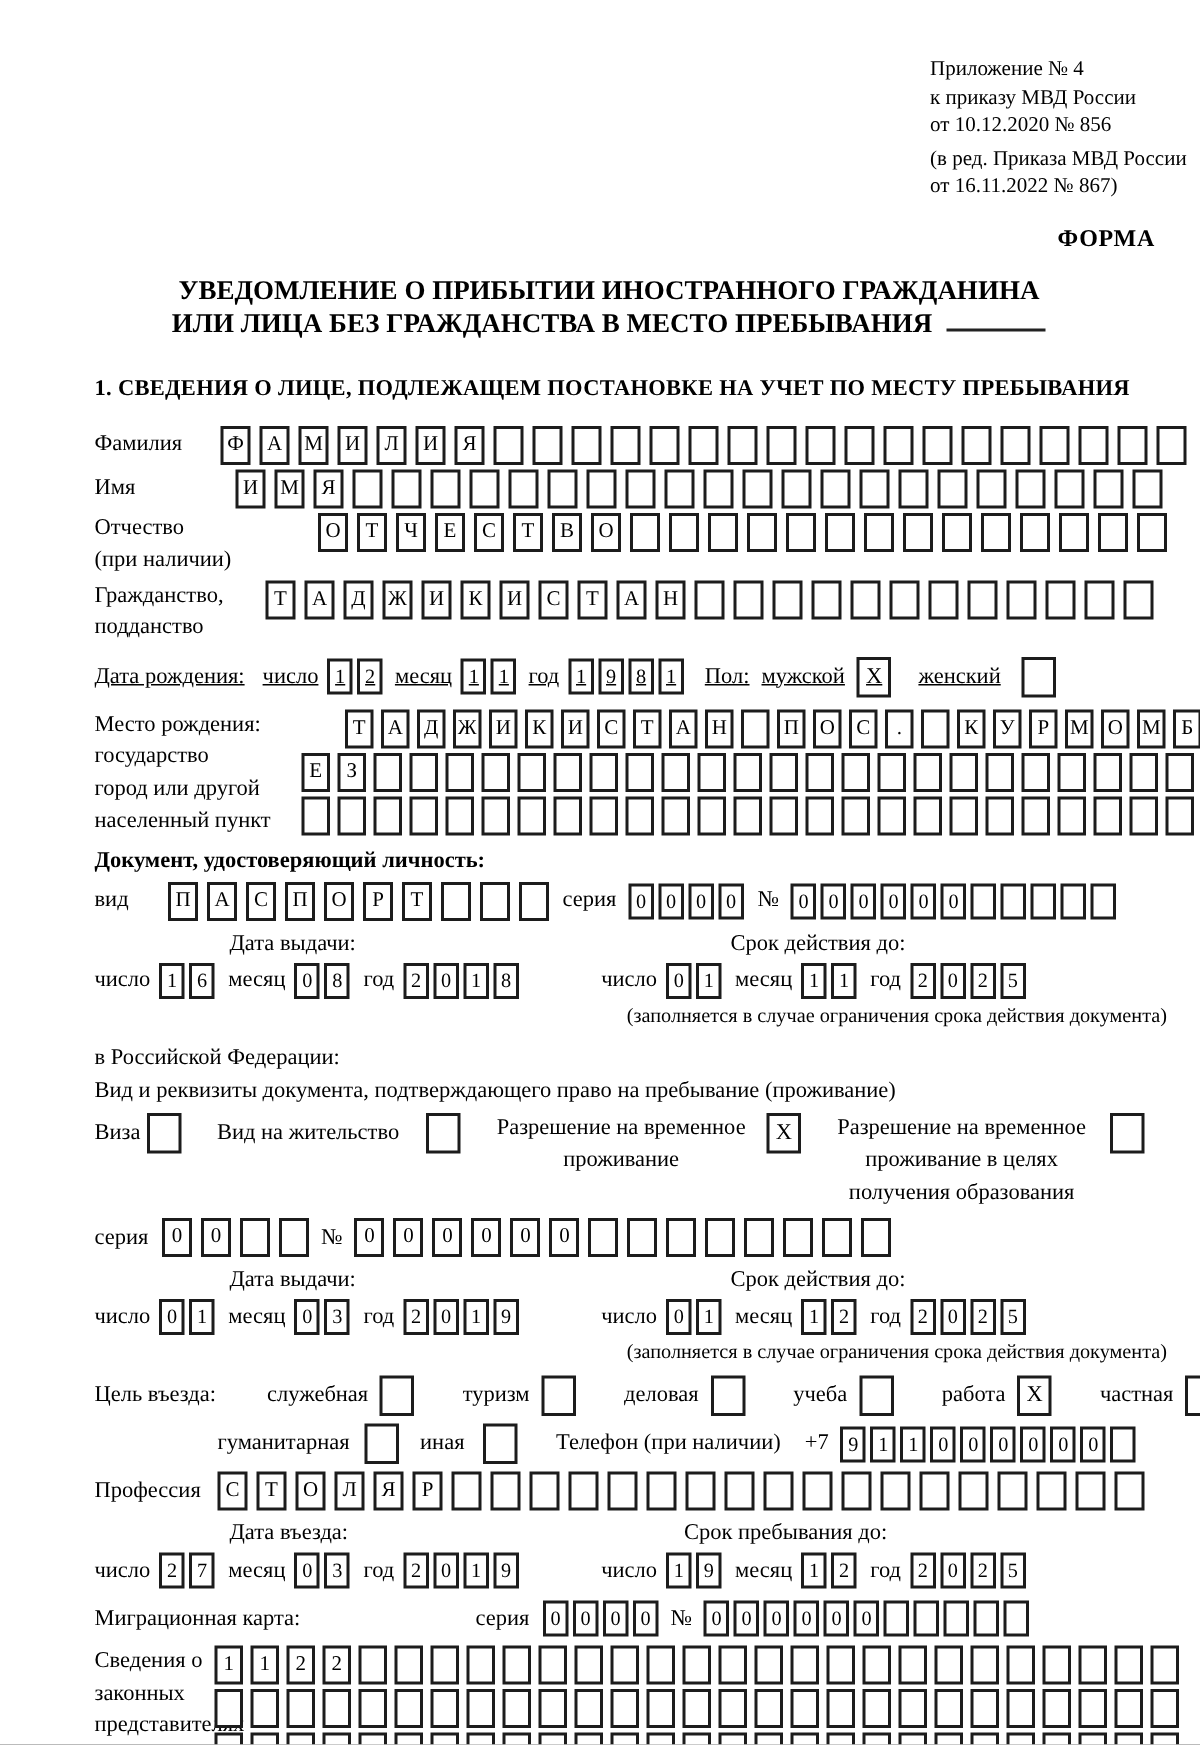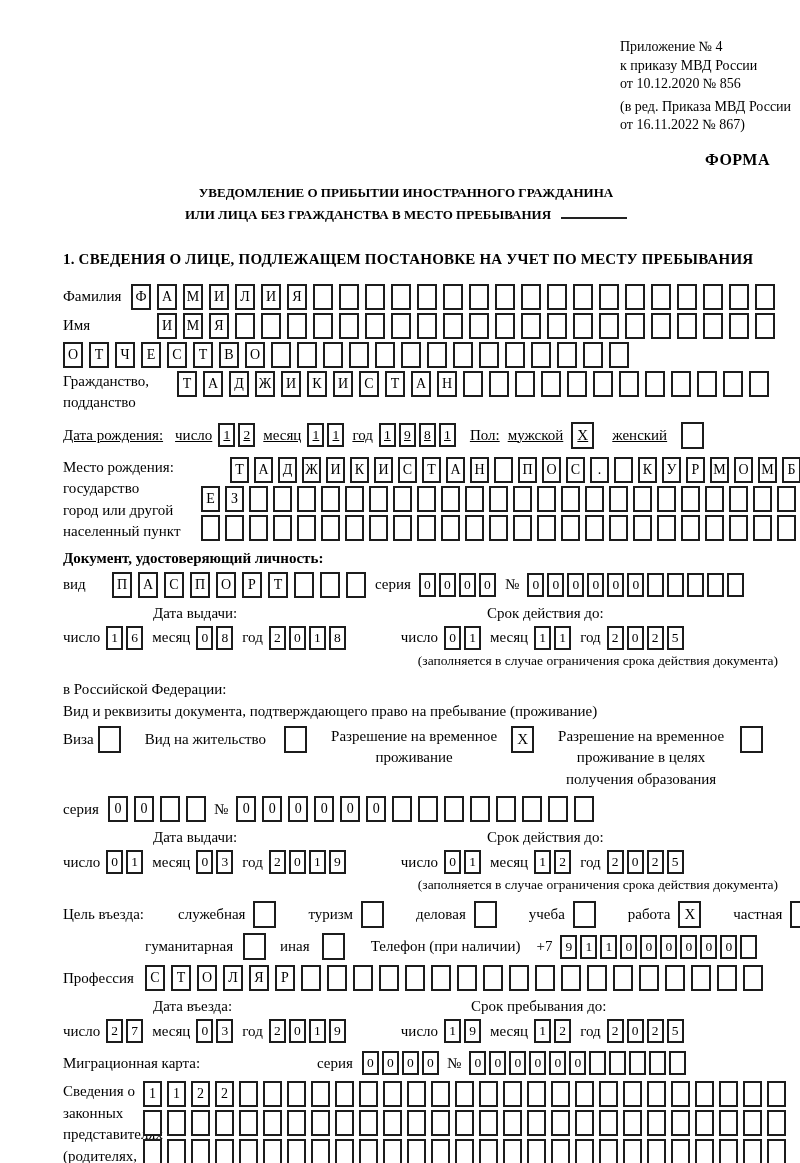--- a/index.html
+++ b/index.html
@@ -1,21 +1,21 @@
 <!DOCTYPE html>
 <html><head>
 <meta charset="utf-8">
 <style>
   html,body{margin:0;padding:0;background:#888;}
   .page{position:relative;width:800px;height:1163px;margin:0 auto;background:#fff;
         font-family:"Liberation Serif","DejaVu Serif",serif;color:#000;overflow:hidden;}
   .appendix{margin:38px 0 0 620px;font-size:14px;line-height:18.5px;}
   .amend{margin-top:4px;}
   .forma{margin:16px 30px 0 0;text-align:right;font-weight:bold;font-size:16px;letter-spacing:.5px;}
-  .title{margin:13px 0 0 0;text-align:center;font-weight:bold;font-size:13px;line-height:22px;padding-left:12px;}
+  .title{margin:13px 0 0 0;text-align:center;font-weight:bold;font-size:18px;line-height:22px;padding-left:12px;}
   .uline{display:inline-block;width:66px;border-bottom:2px solid #222;margin-left:10px;}
   .section{margin:25px 0 0 63px;font-weight:bold;font-size:15px;letter-spacing:.2px;}
   .content{margin-left:63px;width:715px;font-size:15px;}
   .row{display:flex;align-items:center;margin-top:3px;}
   .row.start{align-items:flex-start;}
   .lbl{flex:0 0 auto;}
   .lbl2 div{line-height:21px;}
   
   .cells{display:flex;gap:6px;flex:0 0 auto;}
   .cells span{flex:0 0 auto;width:20px;height:26px;border:2px solid #1c1c1c;box-sizing:border-box;
@@ -46,21 +46,21 @@
   .indent{margin-left:29px;}
   
   .docheading{margin-top:7px;font-weight:bold;font-size:15px;}
   
   #r-kind{margin-top:5px;}
   #r-kind .mid{margin:0 8px 0 9px;}
   
   .dhead{position:relative;height:19px;margin-top:7px;font-size:15px;}
   .dh1{position:absolute;left:90px;}
   .dh2{position:absolute;left:424px;}
-  .dh2.stay{left:408px;}
+  .dh2.stay{left:393px;}
   .drow{display:flex;align-items:center;margin-top:2px;}
   .dhalf{display:flex;gap:9px;}
   .dhalf.rt{margin-left:55px;}
   .note{margin-top:3px;text-align:right;font-size:13.5px;}
   
   .plain{margin-top:9px;line-height:22px;}
   .optrow{display:flex;align-items:flex-start;margin-top:4px;}
   .optrow .checkbox{margin-left:8px;}
   .opt2{margin-left:24px;text-align:center;line-height:21.5px;}
   .optrow > .lbl{line-height:27px;}
@@ -103,21 +103,21 @@
 
   <div class="title">
     <div>УВЕДОМЛЕНИЕ О ПРИБЫТИИ ИНОСТРАННОГО ГРАЖДАНИНА</div>
     <div><span>ИЛИ ЛИЦА БЕЗ ГРАЖДАНСТВА В МЕСТО ПРЕБЫВАНИЯ</span><span class="uline"></span></div>
   </div>
 
   <div class="section">1. СВЕДЕНИЯ О ЛИЦЕ, ПОДЛЕЖАЩЕМ ПОСТАНОВКЕ НА УЧЕТ ПО МЕСТУ ПРЕБЫВАНИЯ</div>
 
   <div class="content">
 
-    <div class="row" id="r-surname" style="margin-top:16px;">
+    <div class="row" id="r-surname" style="margin-top:16px;gap:16px;">
       <span class="lbl">Фамилия</span>
       <span class="cells">
           <span>Ф</span>
           <span>А</span>
           <span>М</span>
           <span>И</span>
           <span>Л</span>
           <span>И</span>
           <span>Я</span>
           <span></span>
@@ -165,20 +165,24 @@
           <span></span>
           <span></span>
           <span></span>
           <span></span>
           <span></span>
           <span></span>
         </span>
     </div>
 
     <div class="row start" id="r-patronymic">
+      <span class="lbl2">
+        <div>Отчество</div>
+        <div>(при наличии)</div>
+      </span>
       <span class="cells">
           <span>О</span>
           <span>Т</span>
           <span>Ч</span>
           <span>Е</span>
           <span>С</span>
           <span>Т</span>
           <span>В</span>
           <span>О</span>
           <span></span>

